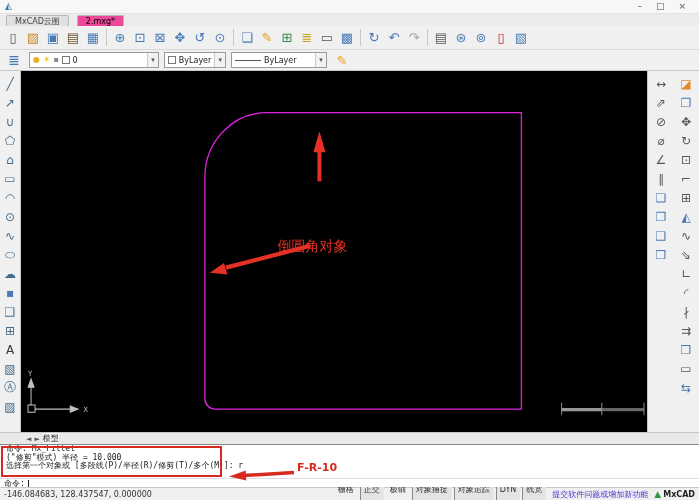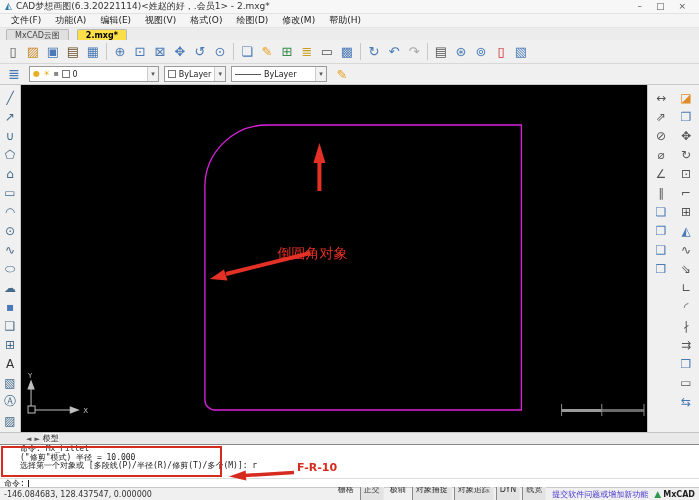--- a/index.html
+++ b/index.html
@@ -13,21 +13,21 @@
   .win-controls{margin-left:auto;display:flex;gap:14px;color:#555;padding-right:8px}
   .win-controls span{cursor:default;font-size:9px;line-height:9px}
 
   
   .menubar{height:14px;display:flex;align-items:center;padding:0 4px;font-size:9px;background:#f5f5f5;border-bottom:1px solid #e5e5e5}
   .menu-item{padding:1px 7px;white-space:nowrap}
 
   
   .tabbar{height:12px;display:flex;align-items:flex-end;gap:8px;padding:0 6px;background:#ececec;font-size:8px}
   .tab{padding:0 8px;height:11px;line-height:11px;background:#e0e0e0;border:1px solid #b8b8b8;border-bottom:none;border-radius:2px 2px 0 0;color:#444;white-space:nowrap}
-  .tab.active{background:#fde047;font-weight:bold;color:#000}
+  .tab.active{background:#ec4899;font-weight:normal;color:#000}
 
   
   .toolbar-main{height:24px;display:flex;align-items:center;padding:0 3px;background:#f0f0f0;border-bottom:1px solid #d8d8d8}
   .icon{flex-shrink:0;width:20px;height:20px;display:flex;align-items:center;justify-content:center;font-size:13px;color:#4a7ab5;border-radius:2px}
   .tb-sep{flex-shrink:0;width:1px;height:17px;background:#c8c8c8;margin:0 3px}
 
   
   .layerbar{height:21px;display:flex;align-items:center;gap:5px;padding:0 4px;background:#f0f0f0;border-bottom:1px solid #c8c8c8}
   .combo{height:16px;border:1px solid #9a9a9a;background:#fff;display:flex;align-items:center;gap:3px;font-size:8px;padding:0 0 0 3px;color:#222}
   .combo .arrow{margin-left:auto;width:11px;height:100%;display:flex;align-items:center;justify-content:center;border-left:1px solid #ccc;background:#f2f2f2;color:#555;font-size:7px}
@@ -46,21 +46,21 @@
 
   
   .model-strip{height:12px;background:#e9e9e9;border-top:1px solid #c4c4c4;display:flex;align-items:center;gap:3px;padding-left:26px;font-size:8px;color:#444}
   .strip-nav{font-size:7px;color:#555}
   .model-tab{position:relative;padding:0 0;height:11px;line-height:11px;background:#f8f8f8;color:#222}
   .model-tab::before{content:"\\";position:absolute;left:2px;color:#888}
   .model-tab::after{content:"/";position:absolute;right:2px;color:#888}
 
   
   .command-panel{height:43px;background:#fff;border-top:1px solid #888;position:relative;overflow:hidden;font-family:"DejaVu Sans Mono","DejaVu Sans",monospace;font-size:8px;color:#1a1a1a}
-  .cmd-line{height:8.5px;line-height:8.5px;padding-left:20px;white-space:nowrap}
+  .cmd-line{height:8.5px;line-height:8.5px;padding-left:6px;white-space:nowrap}
   .cmd-prompt-row{position:absolute;left:0;bottom:0;width:100%;height:9px;line-height:9px;border-top:1px solid #ddd;padding-left:4px;background:#fff;display:flex;align-items:center;gap:1px}
   .caret{display:inline-block;width:1px;height:7px;background:#222;margin-left:2px}
   .red-box{position:absolute;left:1px;top:1px;width:221px;height:31px;border:2px solid #d62b1f;pointer-events:none}
   .cmd-annot{position:absolute;left:297px;top:16px;color:#d62b1f;font-weight:bold;font-size:11px;font-family:"DejaVu Sans",sans-serif}
   .cmd-arrow{position:absolute;inset:0;pointer-events:none}
 
   
   .statusbar{height:13px;background:#f0f0f0;border-top:1px solid #c8c8c8;display:flex;align-items:center;font-size:8px;padding:0 4px;gap:3px;color:#333}
   .coords{width:158px;white-space:nowrap}
   .status-right{margin-left:auto;display:flex;align-items:center;gap:3px}
@@ -70,38 +70,27 @@
   .brand{display:flex;align-items:center;gap:2px;font-weight:bold;color:#222;white-space:nowrap}
   .brand .logo{color:#2a9a4a;font-size:9px}
 </style>
 </head>
 <body>
 
 <div class="app">
 
   <div class="titlebar">
     <span class="app-icon">◭</span>
-    <span>CAD梦想画图(6.3.20221114)&lt;姓赵的好，.会员1&gt; - 2.mxg*</span>
     <span class="win-controls">
       <span>–</span>
       <span>□</span>
       <span>×</span>
     </span>
   </div>
 
-  <div class="menubar">
-      <span class="menu-item">文件(F)</span>
-      <span class="menu-item">功能(A)</span>
-      <span class="menu-item">编辑(E)</span>
-      <span class="menu-item">视图(V)</span>
-      <span class="menu-item">格式(O)</span>
-      <span class="menu-item">绘图(D)</span>
-      <span class="menu-item">修改(M)</span>
-      <span class="menu-item">帮助(H)</span>
-    </div>
 
   <div class="tabbar">
     <span class="tab">MxCAD云图</span>
     <span class="tab active">2.mxg*</span>
   </div>
 
   <div class="toolbar-main">
       <span class="icon" style="color: rgb(85, 85, 85);">▯</span>
       <span class="icon" style="color: rgb(200, 136, 42);">▨</span>
       <span class="icon" style="color: rgb(74, 122, 181);">▣</span>

